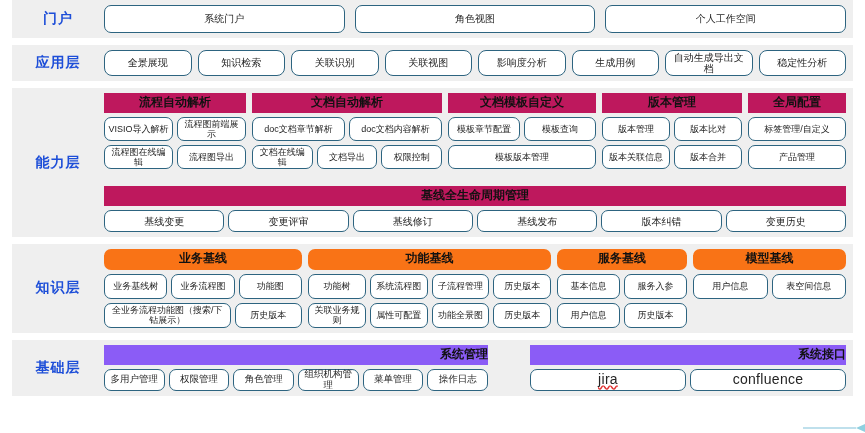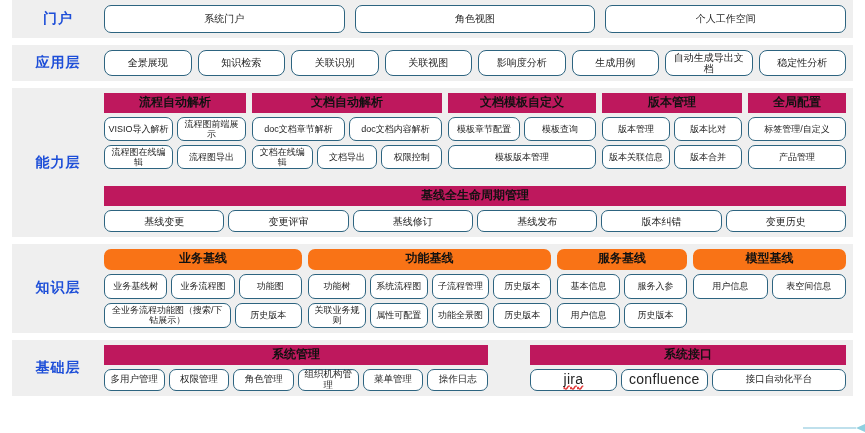--- a/index.html
+++ b/index.html
@@ -55,21 +55,21 @@
   .group-head {
     text-align: center;
     font-size: 12px;
     font-weight: bold;
     color: #111;
     padding: 3px 0 4px 0;
     line-height: 1.1;
   }
   .head-cap  { background: #be185d; }
   .head-know { background: #f97316; border-radius: 7px; }
-  .head-base { background: #be185d; }
+  .head-base { background: #8b5cf6; text-align: right; }
   .grid-row { display: flex; gap: 4px; }
   .grid-row .pill { flex: 1 1 0; }
 
   
   .full-strip { display: flex; flex-direction: column; gap: 4px; width: 100%; margin-top: 17px; }
   .full-strip .grid-row .pill { height: 22px; font-size: 10px; }
 
   
   .cap-pill  { height: 24px; font-size: 9px; }
   .know-pill { height: 25px; font-size: 9px; }
@@ -276,21 +276,20 @@
           </div>
         </div>
 
         <div class="group" style="flex:0 0 316px;">
           <div class="group-head head-base">系统接口</div>
           <div class="grid-row">
             <div class="pill base-pill brand-lower">
                 <span class="misspelled">jira</span>
               </div>
             <div class="pill base-pill brand-lower">confluence</div>
-            <div class="pill base-pill" style="flex:1.6 1 0;">接口自动化平台</div>
           </div>
         </div>
 
       </div>
     </div>
   </div>
 
   <div class="corner-arrow">
     <div class="shaft"></div>
       <div class="headt"></div>

